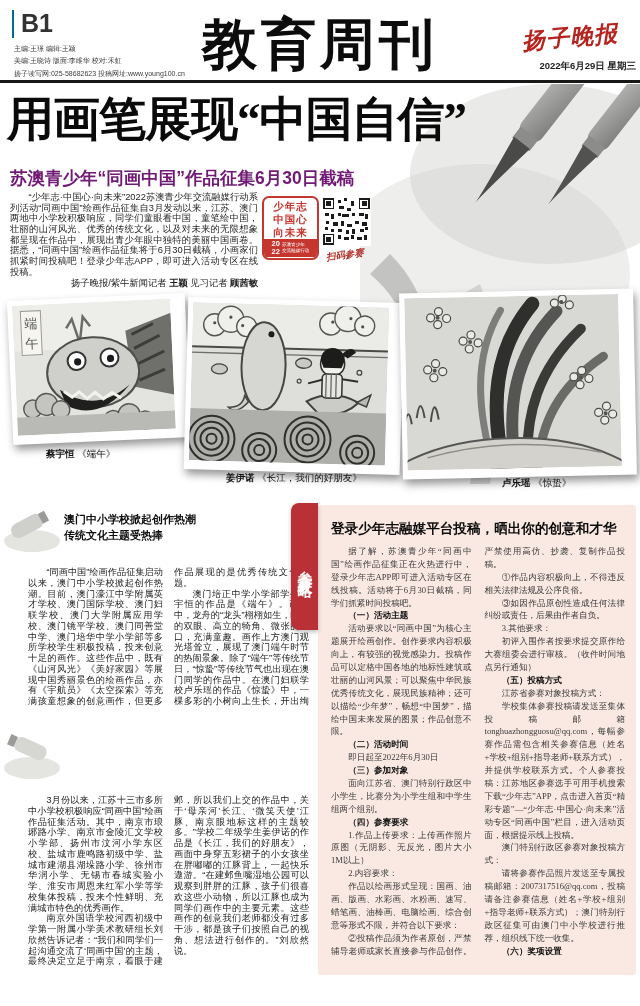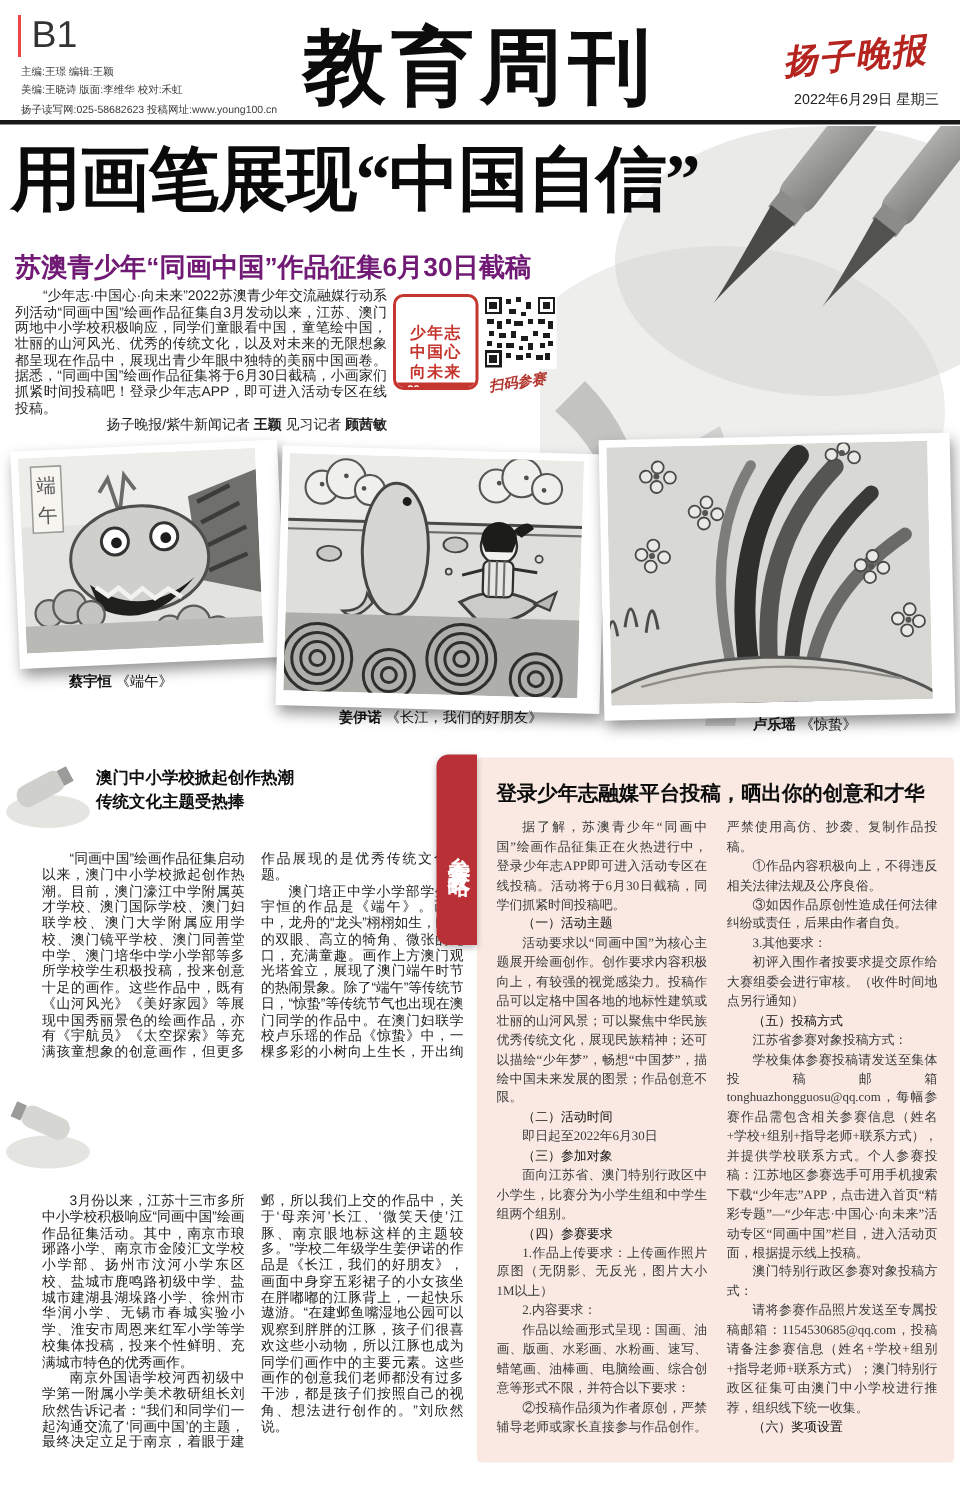--- a/index.html
+++ b/index.html
@@ -1,28 +1,28 @@
 <!DOCTYPE html>
 <html><head>
 <meta charset="utf-8">
 <style>
   html,body{margin:0;padding:0;background:#fff;}
   #page{position:relative;width:640px;height:1006px;background:#fff;overflow:hidden;
         font-family:"Liberation Sans",sans-serif;color:#1c1c1c;}
   .abs{position:absolute;}
 
   
-  .b1{left:12px;top:10px;font-size:25px;font-weight:400;color:#333;
-      border-left:2px solid #ef4444;padding:0 0 2px 7px;line-height:1.05;}
+  .b1{left:12px;top:10px;font-size:25px;font-weight:700;color:#333;
+      border-left:2px solid #0369a1;padding:0 0 2px 7px;line-height:1.05;}
   .staff{left:14px;top:43px;font-size:7px;color:#3c3c3c;line-height:1.75;white-space:nowrap;}
   .masthead{left:150px;top:8px;width:340px;text-align:center;font-size:55px;font-weight:900;
       letter-spacing:4px;color:#0c0c0c;font-family:"Liberation Sans",sans-serif;}
   .brand{right:22px;top:22px;font-size:23px;font-weight:bold;font-style:italic;color:#b5241f;
       font-family:"Liberation Serif",serif;transform:rotate(-5deg);letter-spacing:1px;}
-  .issuedate{right:14px;top:60px;font-size:9.5px;color:#222;}
+  .issuedate{right:4px;top:60px;font-size:9.5px;color:#222;font-weight:bold;}
   .hrule{left:0;top:80px;width:640px;height:3px;background:#181818;}
 
   
   .wash{pointer-events:none;}
   .lead-title{left:7px;top:88px;font-size:47px;font-weight:900;letter-spacing:-1px;color:#0a0a0a;
       font-family:"Liberation Serif",serif;white-space:nowrap;}
   .lead-sub{left:10px;top:166px;font-size:17.5px;font-weight:800;color:#701a75;white-space:nowrap;}
   .lead-intro{left:10px;top:192px;width:248px;font-size:9.3px;line-height:1.15;text-align:justify;
       color:#1f1f1f;text-indent:2em;}
   .byline{left:10px;top:277px;width:248px;font-size:9.3px;text-align:right;color:#222;}
@@ -72,21 +72,21 @@
       box-shadow:0 2px 4px rgba(0,0,0,.25);}
   .gtab span{writing-mode:vertical-rl;text-orientation:upright;font-size:15px;font-weight:900;
       letter-spacing:4px;font-family:"Liberation Serif",serif;}
   .gpanel{left:318px;top:505px;width:318px;height:470px;background:#f9e9e2;border-radius:3px;}
   .gtitle{left:331px;top:520px;width:294px;font-size:13.6px;font-weight:900;color:#0d0d0d;
       white-space:nowrap;}
   .gbody{left:331px;top:545px;width:294px;height:424px;column-count:2;column-gap:13px;
       font-size:8.6px;line-height:1.5;text-align:justify;color:#3a3a3a;overflow:hidden;
       font-family:"Liberation Serif",serif;}
   .gbody p{margin:0;text-indent:2em;}
-  .gbody .gh{font-family:"Liberation Sans",sans-serif;font-weight:normal;color:#111;}
+  .gbody .gh{font-family:"Liberation Sans",sans-serif;font-weight:bold;color:#111;}
 </style>
 </head>
 <body>
 
 <div id="page">
 
   <div class="abs b1">B1</div>
   <div class="abs staff">
     <div>主编:王璟  编辑:王颖</div>
     <div>美编:王晓诗  版面:李维华  校对:禾虹</div>
@@ -124,21 +124,21 @@
   <div class="abs lead-sub">苏澳青少年“同画中国”作品征集6月30日截稿</div>
   <div class="abs lead-intro">“少年志·中国心·向未来”2022苏澳青少年交流融媒行动系列活动“同画中国”绘画作品征集自3月发动以来，江苏、澳门两地中小学校积极响应，同学们童眼看中国，童笔绘中国，壮丽的山河风光、优秀的传统文化，以及对未来的无限想象都呈现在作品中，展现出青少年眼中独特的美丽中国画卷。据悉，“同画中国”绘画作品征集将于6月30日截稿，小画家们抓紧时间投稿吧！登录少年志APP，即可进入活动专区在线投稿。</div>
   <div class="abs byline">
     <span>扬子晚报/紫牛新闻记者</span>
     <b>王颖</b>
     <span>见习记者</span>
     <b>顾茜敏</b>
   </div>
 
   <div class="abs badge">
-    <div class="ln" style="margin-top:18px">少年志</div>
+    <div class="ln" style="margin-top:2px">少年志</div>
     <div class="ln">中国心</div>
     <div class="ln">向未来</div>
     <div class="bot">
       <div>
         <div class="yr">20</div>
         <div class="yr">22</div>
       </div>
       <div>
         <div class="sub">苏澳青少年</div>
         <div class="sub">交流融媒行动</div>
@@ -398,18 +398,18 @@
     <p class="gp">作品以绘画形式呈现：国画、油画、版画、水彩画、水粉画、速写、蜡笔画、油棒画、电脑绘画、综合创意等形式不限，并符合以下要求：</p>
     <p class="gp">②投稿作品须为作者原创，严禁辅导老师或家长直接参与作品创作。严禁使用高仿、抄袭、复制作品投稿。</p>
     <p class="gp">①作品内容积极向上，不得违反相关法律法规及公序良俗。</p>
     <p class="gp">③如因作品原创性造成任何法律纠纷或责任，后果由作者自负。</p>
     <p class="gp">3.其他要求：</p>
     <p class="gp">初评入围作者按要求提交原作给大赛组委会进行审核。（收件时间地点另行通知）</p>
     <p class="gh">（五）投稿方式</p>
     <p class="gp">江苏省参赛对象投稿方式：</p>
     <p class="gp">学校集体参赛投稿请发送至集体投稿邮箱tonghuazhongguosu@qq.com，每幅参赛作品需包含相关参赛信息（姓名+学校+组别+指导老师+联系方式），并提供学校联系方式。个人参赛投稿：江苏地区参赛选手可用手机搜索下载“少年志”APP，点击进入首页“精彩专题”—“少年志·中国心·向未来”活动专区“同画中国”栏目，进入活动页面，根据提示线上投稿。</p>
     <p class="gp">澳门特别行政区参赛对象投稿方式：</p>
-    <p class="gp">请将参赛作品照片发送至专属投稿邮箱：1154530685@qq.com，投稿请备注参赛信息（姓名+学校+组别+指导老师+联系方式）；澳门特别行政区征集可由澳门中小学校进行推荐，组织线下统一收集。</p>
+    <p class="gp">请将参赛作品照片发送至专属投稿邮箱：2007317516@qq.com，投稿请备注参赛信息（姓名+学校+组别+指导老师+联系方式）；澳门特别行政区征集可由澳门中小学校进行推荐，组织线下统一收集。</p>
     <p class="gh">（六）奖项设置</p>
 
   </div>
 
 </div>
 
 </body></html>

